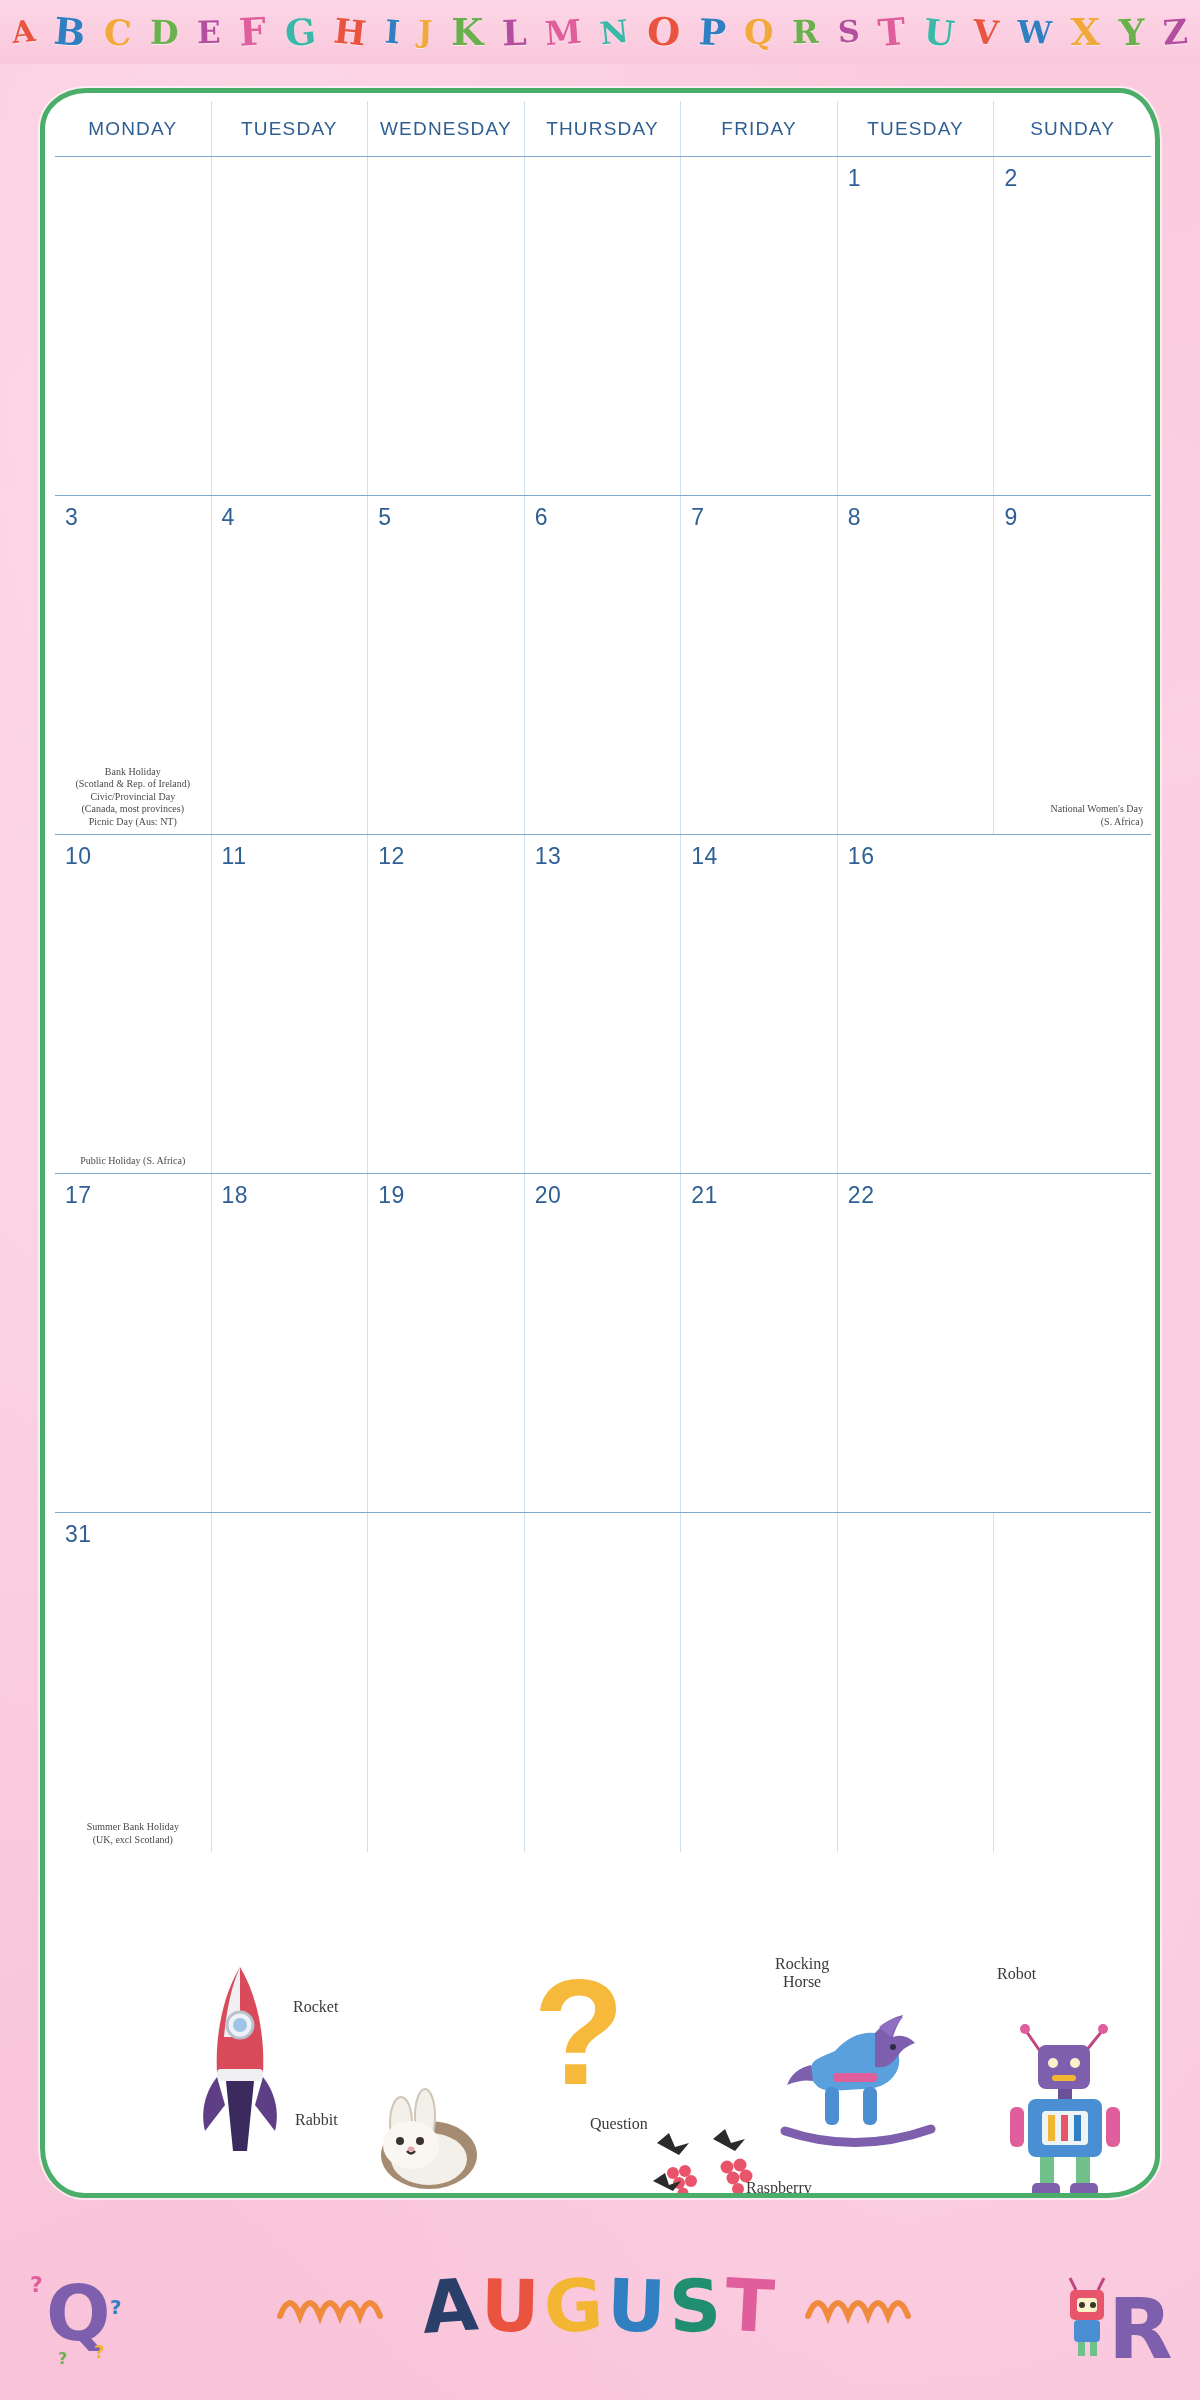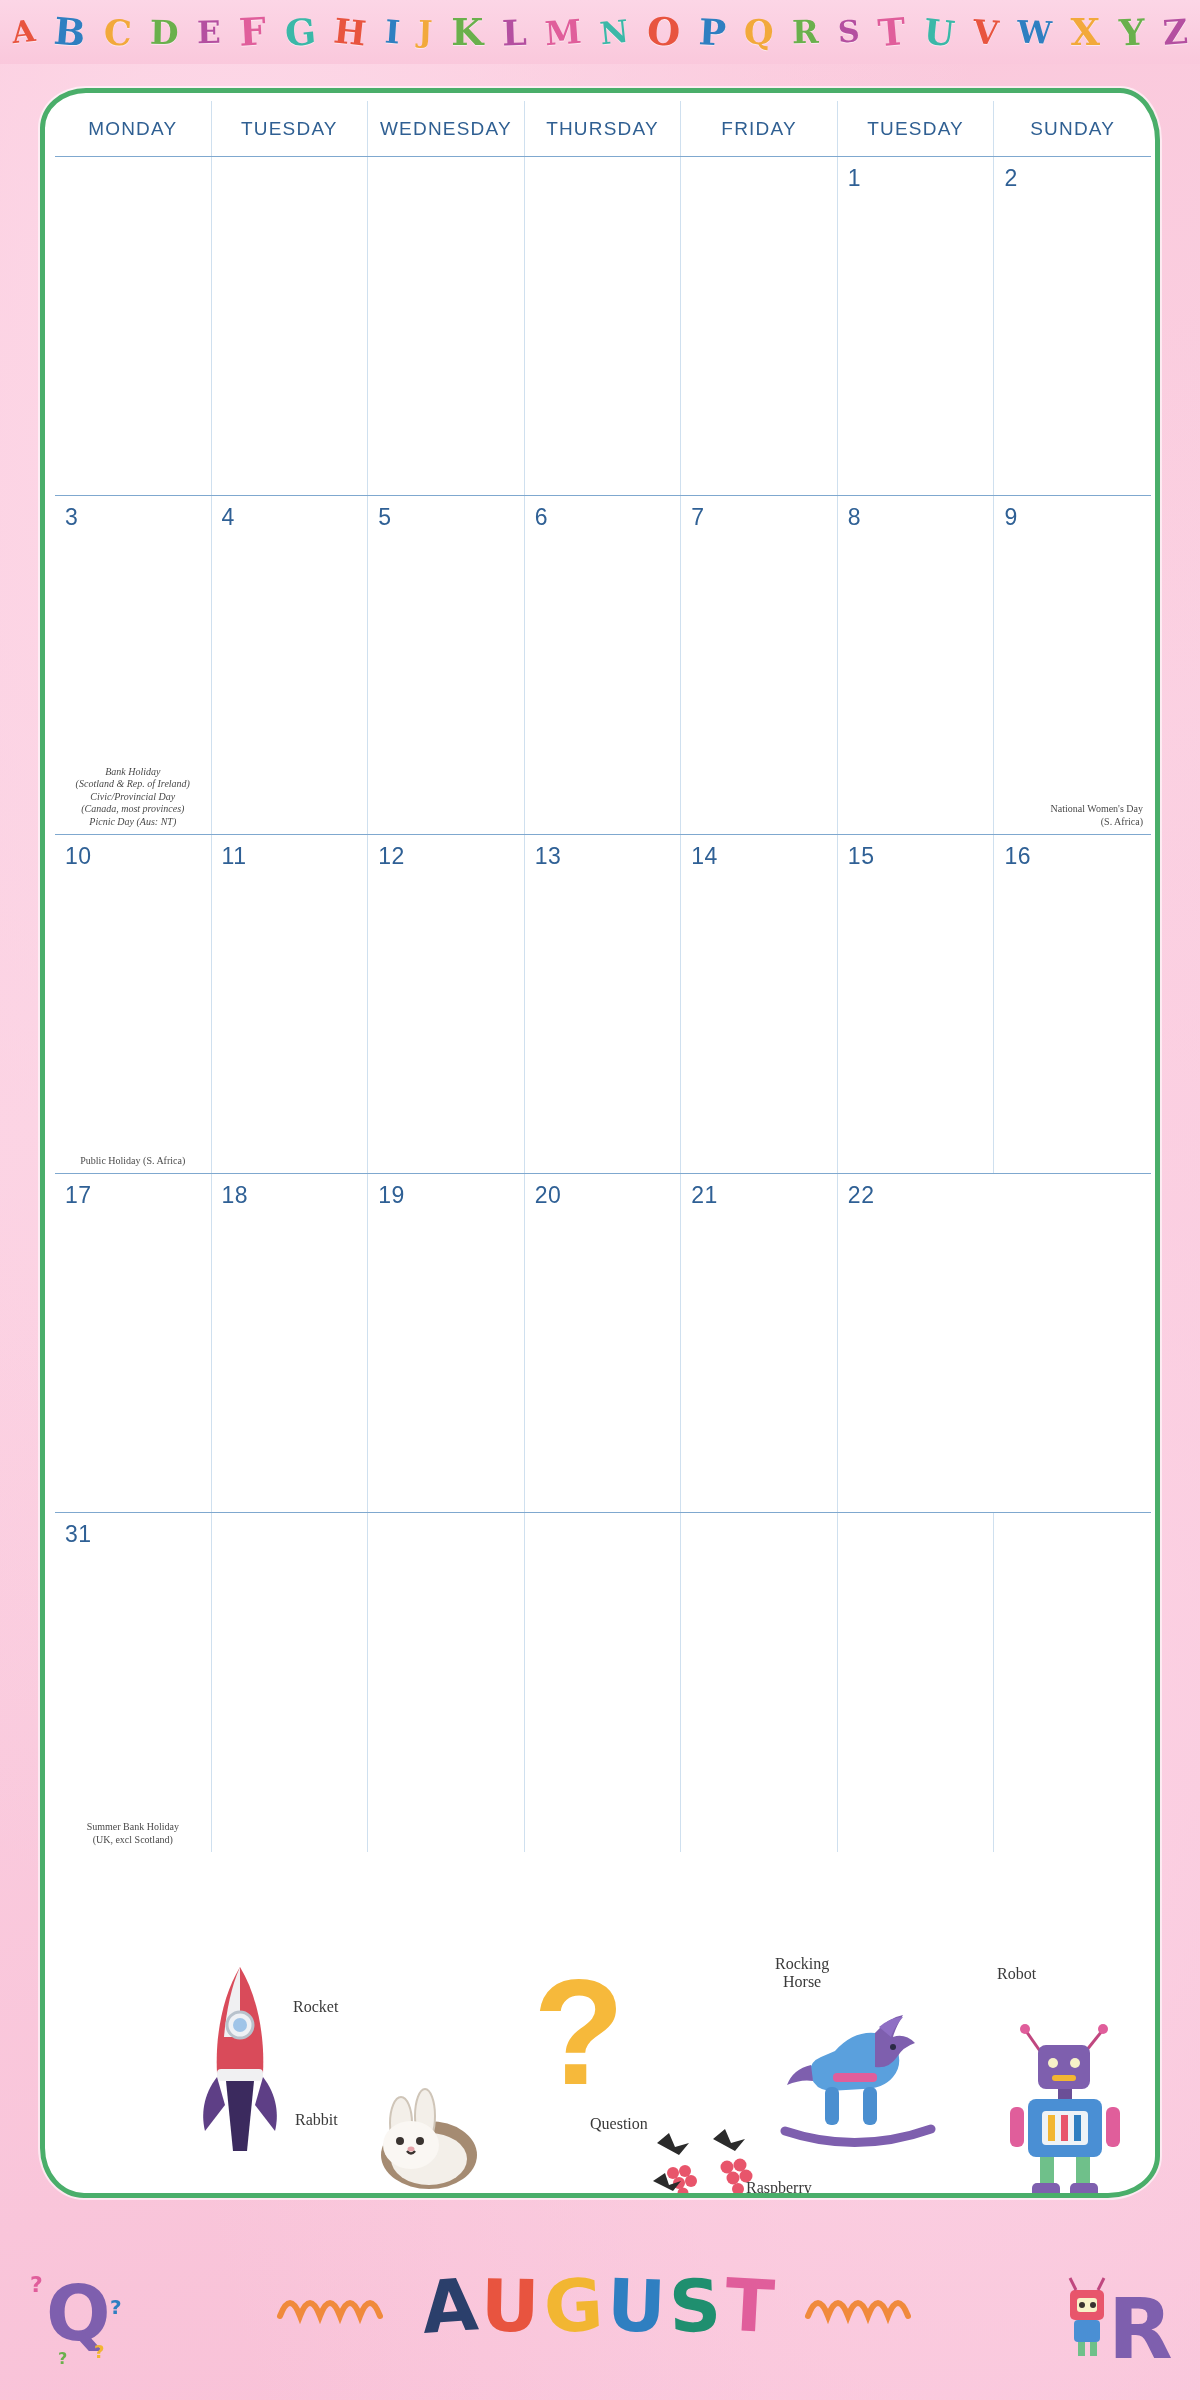--- a/index.html
+++ b/index.html
@@ -233,21 +233,21 @@
             <div class="day">
               <div class="daynum">1</div>
             </div>
             <div class="day">
               <div class="daynum">2</div>
             </div>
           </div>
           <div class="week">
             <div class="day">
               <div class="daynum">3</div>
-              <div class="holiday leftish" style="white-space: pre-line; font-style: italic;">Bank Holiday
+              <div class="holiday leftish" style="white-space: pre-line;">Bank Holiday
 (Scotland &amp; Rep. of Ireland)
 Civic/Provincial Day
 (Canada, most provinces)
 Picnic Day (Aus: NT)</div>
             </div>
             <div class="day">
               <div class="daynum">4</div>
             </div>
             <div class="day">
               <div class="daynum">5</div>
@@ -276,23 +276,20 @@
               <div class="daynum">11</div>
             </div>
             <div class="day">
               <div class="daynum">12</div>
             </div>
             <div class="day">
               <div class="daynum">13</div>
             </div>
             <div class="day">
               <div class="daynum">14</div>
-            </div>
-            <div class="day">
-              <div class="daynum">15</div>
             </div>
             <div class="day">
               <div class="daynum">16</div>
             </div>
           </div>
           <div class="week">
             <div class="day">
               <div class="daynum">17</div>
             </div>
             <div class="day">

